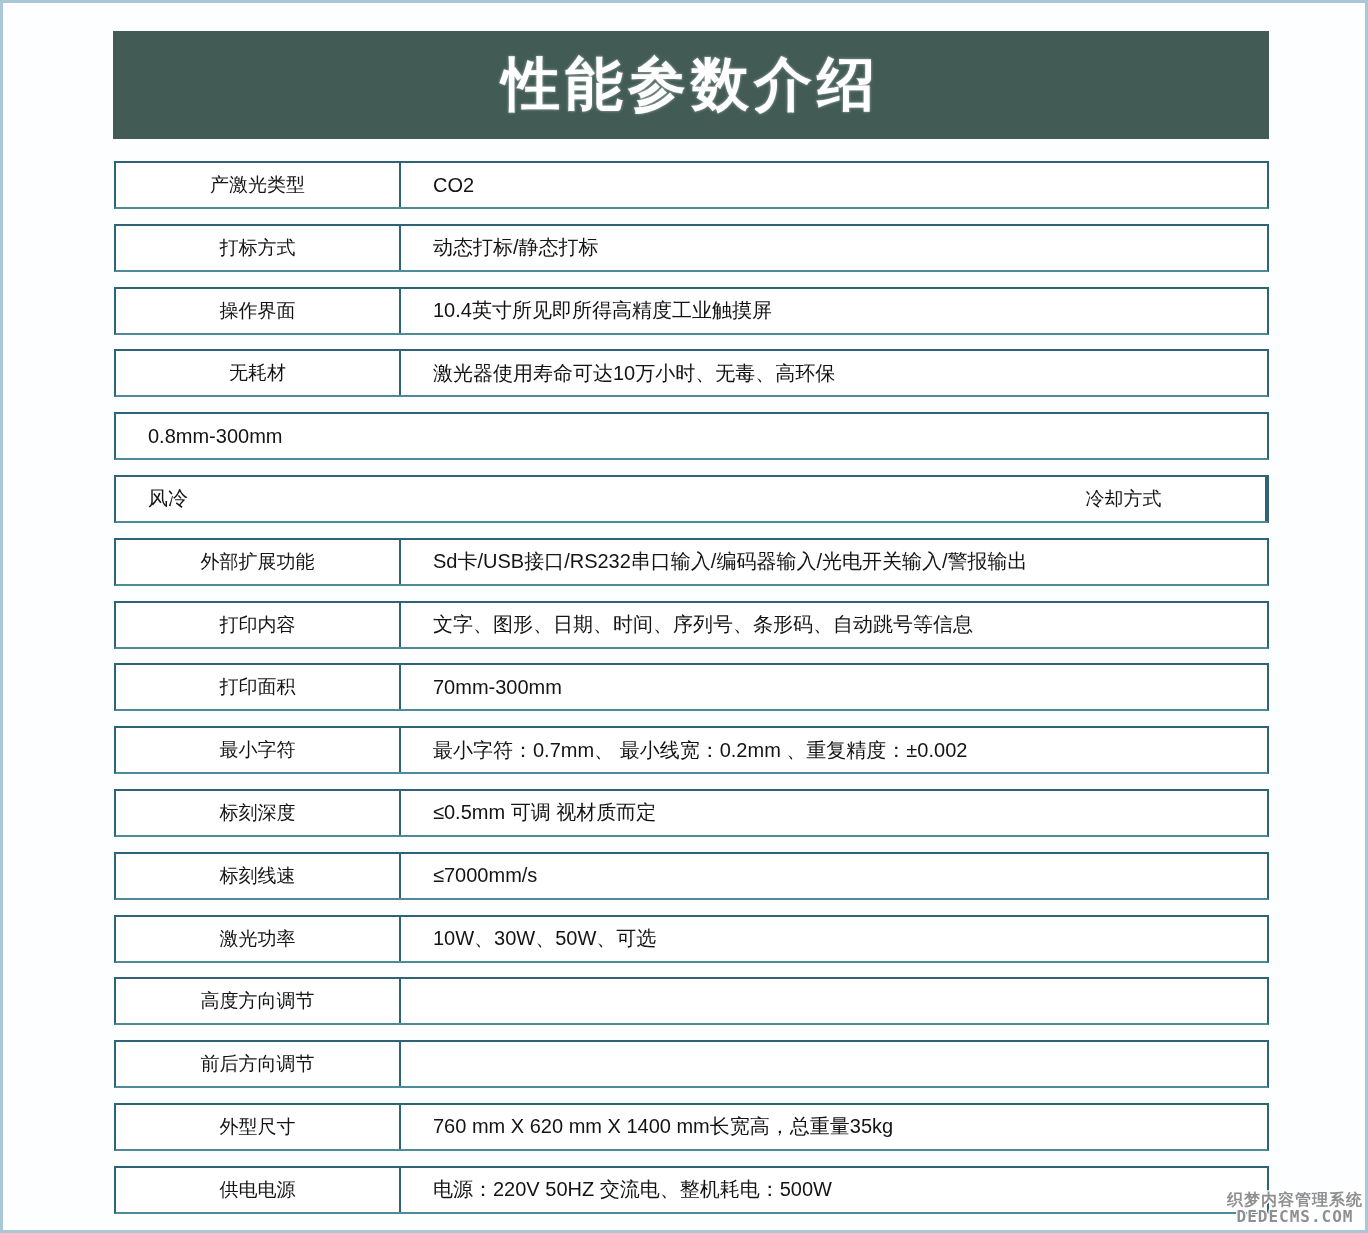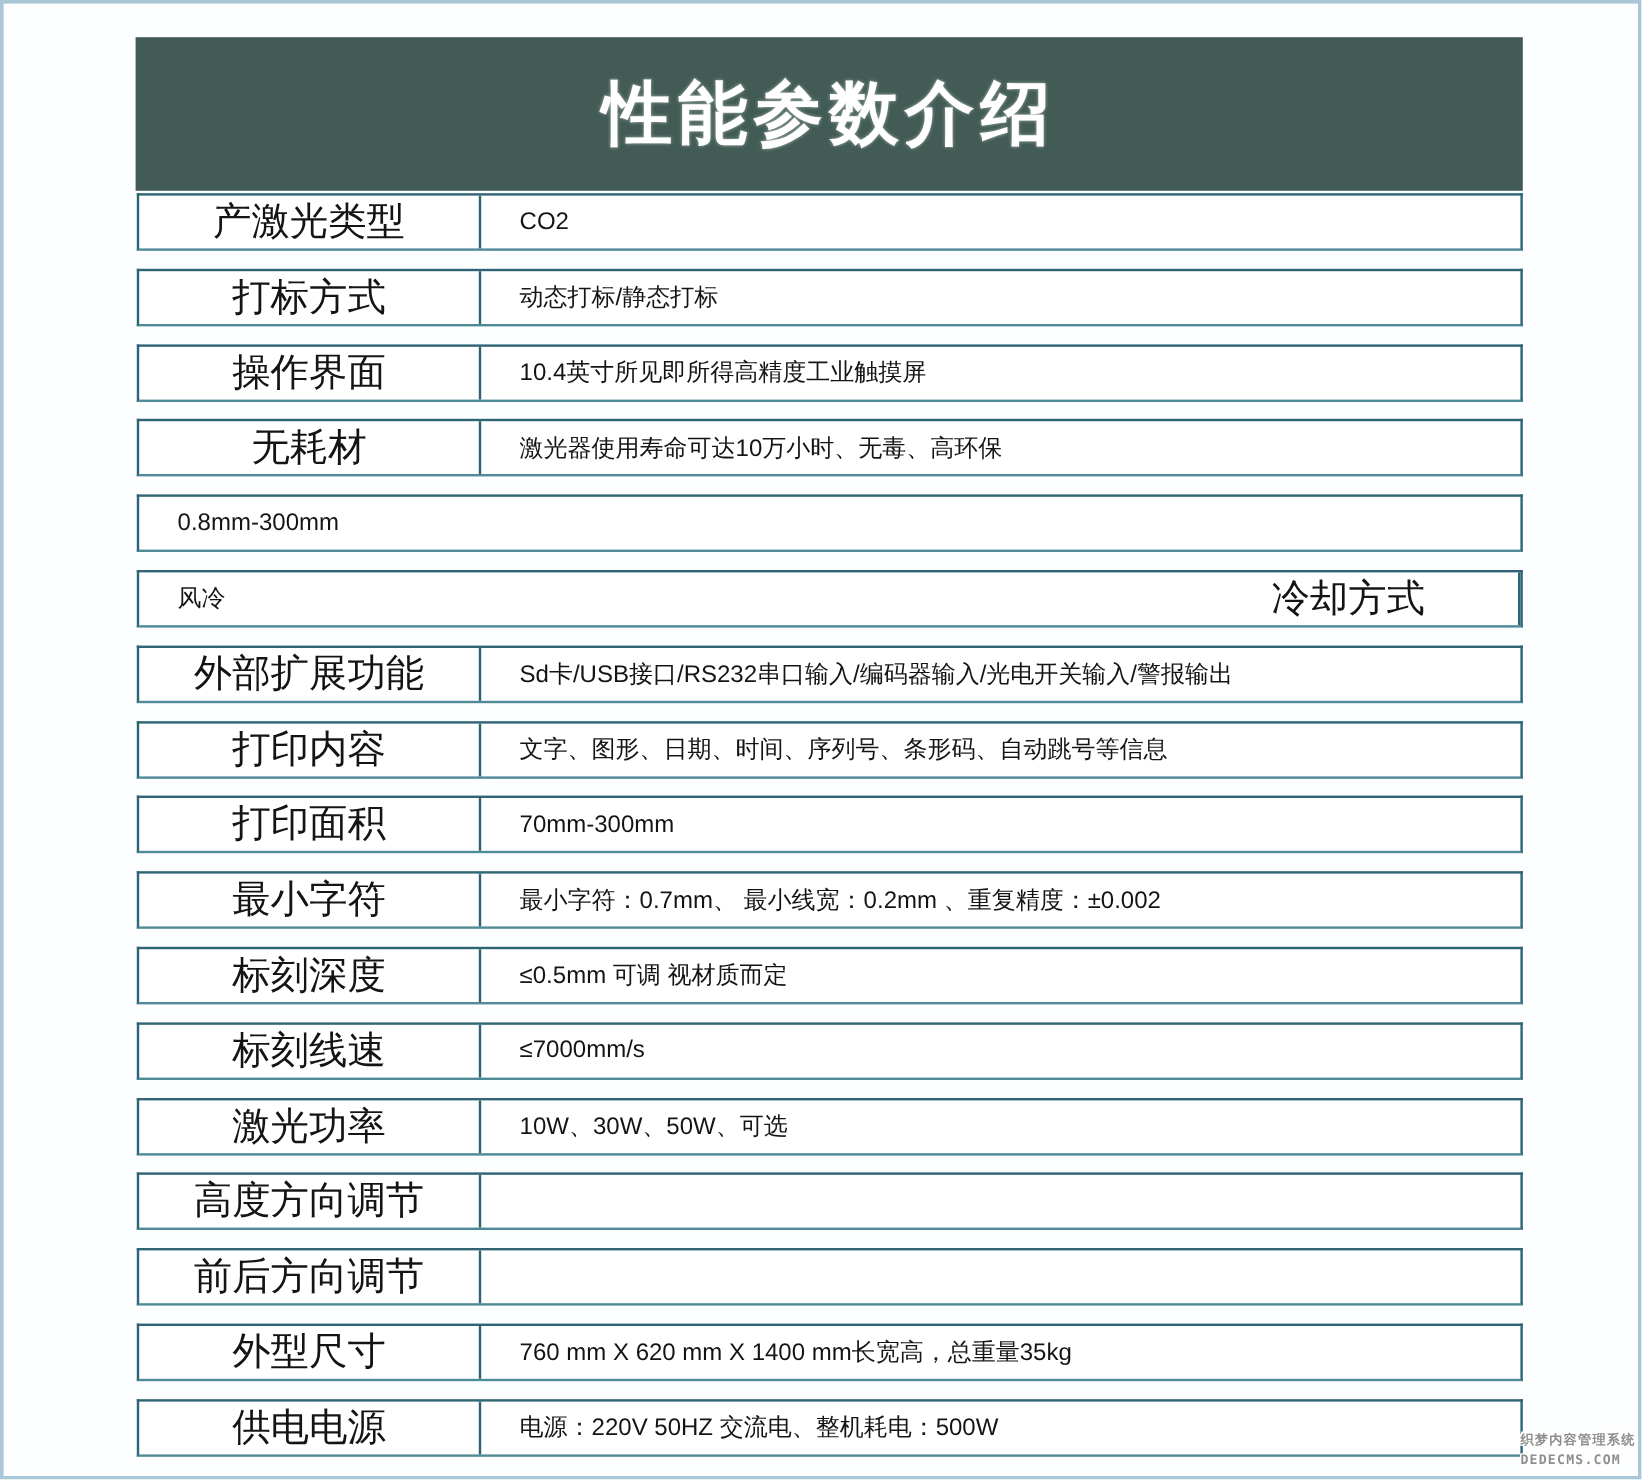--- a/index.html
+++ b/index.html
@@ -7,21 +7,21 @@
     position:relative;
     width:1368px;height:1233px;
     box-sizing:border-box;
     border:3px solid var(--outer-border,#a9c7d6);
     background:#fdfeff;
     font-family:"Liberation Sans",sans-serif;
     overflow:hidden;
   }
   .header{
     position:absolute;left:110px;top:28px;
-    width:1156px;height:128px;
+    width:1156px;height:108px;
     background:var(--header-bg,#425b55);
     display:flex;align-items:center;justify-content:center;
   }
   .header .title{
     color:var(--title-text,#ffffff);
     font-size:58px;
     font-weight:bold;
     letter-spacing:5px;
     text-shadow:0 0 3px rgba(255,255,255,.55);
     white-space:nowrap;
@@ -43,33 +43,34 @@
   .cell{
     display:flex;align-items:center;
     color:var(--text,#141414);
     white-space:nowrap;
   }
   .cell.label{
     flex:0 0 283px;
     width:283px;
     justify-content:center;
     border-right:2px solid var(--row-border,#2f6476);
-    font-size:32px;
+    font-size:19px;
   }
   .cell.value{
     flex:1;
     padding-left:32px;
     font-size:20px;
   }
   .watermark{
     position:absolute;right:2px;bottom:5px;
+    text-align:center;
     font-family:"DejaVu Sans Mono",monospace;
     font-weight:bold;
     color:var(--watermark,#8f8f8f);
-    font-size:11px;line-height:17px;
+    font-size:16px;line-height:17px;
     letter-spacing:1px;
     text-shadow:-1px -1px 0 #fff,1px -1px 0 #fff,-1px 1px 0 #fff,1px 1px 0 #fff,0 1px 0 #fff,0 -1px 0 #fff,1px 0 0 #fff,-1px 0 0 #fff;
     margin-top:24px;
   }
 </style>
 </head>
 <body>
 
 <div class="page">
 

